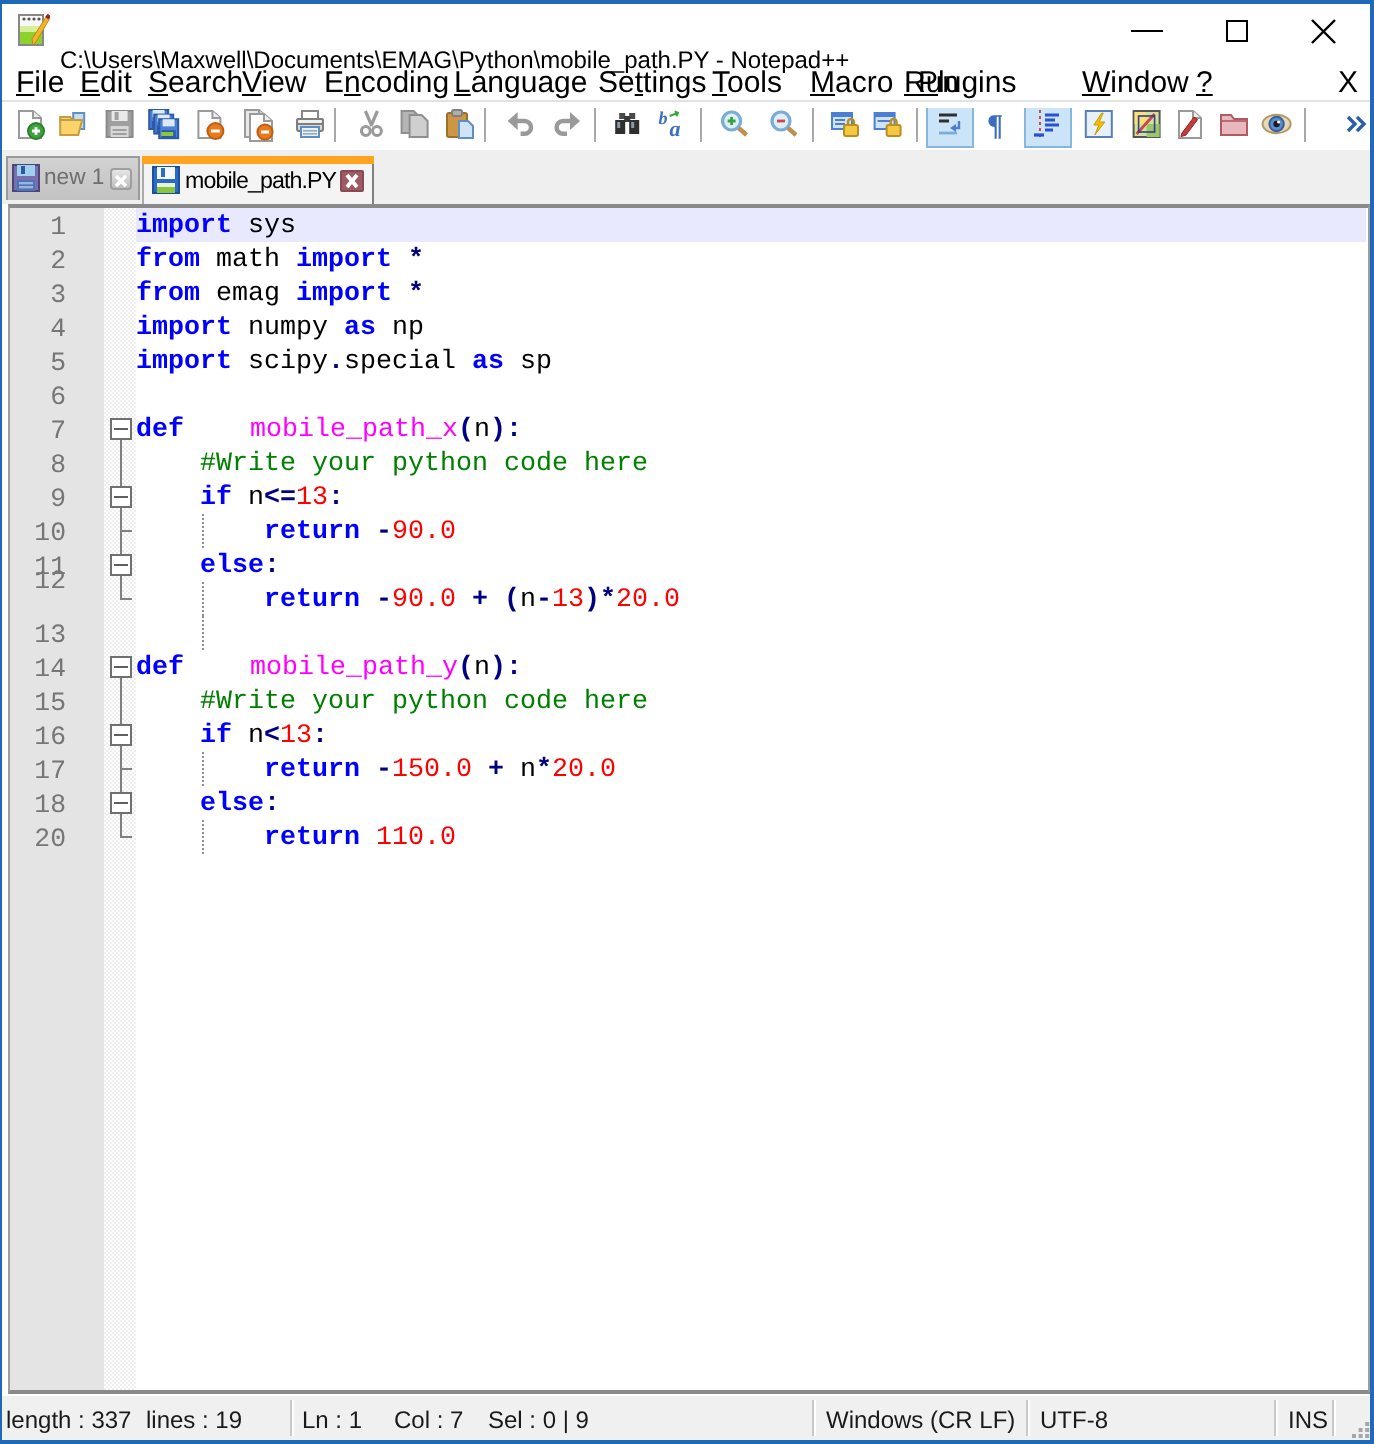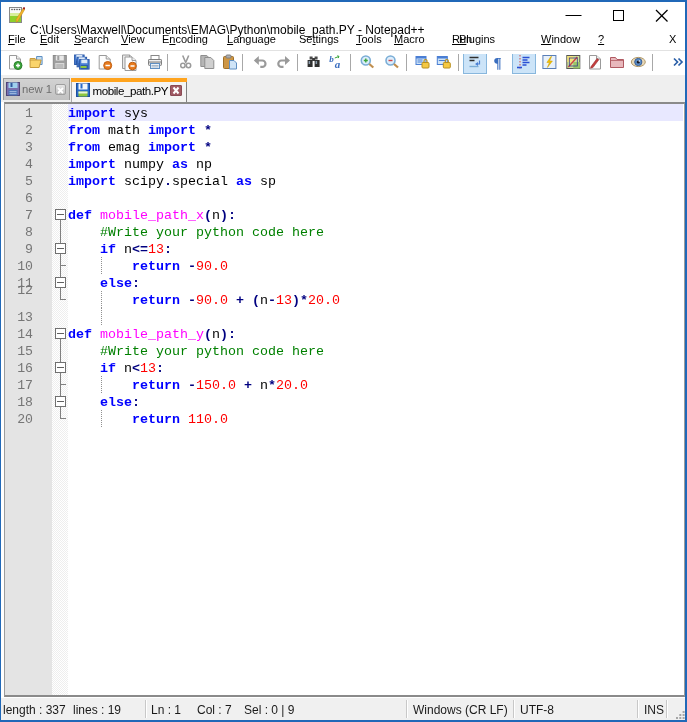--- a/index.html
+++ b/index.html
@@ -6,21 +6,21 @@
   body{width:687px;height:722px;position:relative;overflow:hidden;background:#fff;
        font-family:"Liberation Sans",sans-serif;}
   .abs{position:absolute;}
   
   #frame{position:absolute;left:0;top:0;width:687px;height:722px;background:#fff;
          border-left:1px solid #2068b8;border-top:2px solid #2068b8;
          border-right:2px solid #2068b8;border-bottom:2px solid #2068b8;box-sizing:border-box;}
   
   #title{position:absolute;left:30px;top:8px;font-size:12px;color:#000;white-space:pre;}
   
-  .menu{position:absolute;top:33px;font-size:11px;color:#000;}
+  .menu{position:absolute;top:33px;font-size:15px;color:#000;}
   .menu u{text-decoration:underline;}
   
   .tbsep{position:absolute;top:54px;width:1px;height:17px;background:#a8a8a8;}
   
   #tabbar{position:absolute;left:1px;top:75px;width:684px;height:27px;background:#efefef;}
   
   #edborder{position:absolute;left:4px;top:102px;width:681px;height:595px;background:#fff;
             border:1px solid #9c9c9c;border-top:2px solid #8a8a8a;border-bottom:2px solid #8a8a8a;box-sizing:border-box;}
   #nummargin{position:absolute;left:5px;top:104px;width:47px;height:591px;background:#e4e4e4;}
   #foldmargin{position:absolute;left:52px;top:104px;width:16px;height:591px;
@@ -28,21 +28,21 @@
       background-size:2px 2px;}
   .lnum{position:absolute;width:28px;text-align:right;color:#767676;
         font-family:"Liberation Mono",monospace;font-size:13.2px;line-height:17px;left:5px;}
   .cl{position:absolute;left:68px;width:615px;height:17px;background:#e8e8ff;}
   .code{position:absolute;left:68px;font-family:"Liberation Mono",monospace;
         font-size:13.333px;line-height:17px;white-space:pre;color:#000;padding-top:1px;}
   .k{color:#0000ff;font-weight:bold;}
   .o{color:#000080;font-weight:bold;}
   .n{color:#ff0000;}
   .c{color:#008000;}
-  .f{color:#ff00ff;}
+  .f{color:#ff00ff;margin-left:25px;}
   .fbox{position:absolute;left:55px;width:11px;height:11px;background:#fff;
         border:1px solid #707070;box-sizing:border-box;}
   .fbox:after{content:"";position:absolute;left:1px;right:1px;top:4px;height:1px;background:#606060;}
   .fline{position:absolute;left:60px;width:1px;background:#808080;}
   .ftick{position:absolute;left:60px;width:6px;height:1px;background:#808080;}
   .iguide{position:absolute;left:101px;width:1px;height:17px;
           background-image:repeating-linear-gradient(#909090 0 1px,#ffffff 1px 2px);}
   
   #status{position:absolute;left:1px;top:698px;width:684px;height:22px;background:#f0f0f0;
           font-size:12px;color:#1a1a1a;}
@@ -74,21 +74,21 @@
 </svg>
 
 <div class="menu" style="left:8px"><u>F</u>ile</div>
 <div class="menu" style="left:40px"><u>E</u>dit</div>
 <div class="menu" style="left:74px"><u>S</u>earch</div>
 <div class="menu" style="left:121px"><u>V</u>iew</div>
 <div class="menu" style="left:162px">E<u>n</u>coding</div>
 <div class="menu" style="left:227px"><u>L</u>anguage</div>
 <div class="menu" style="left:299px">Se<u>t</u>tings</div>
 <div class="menu" style="left:356px"><u>T</u>ools</div>
-<div class="menu" style="left:394px"><u>M</u>acro</div>
+<div class="menu" style="left:405px"><u>M</u>acro</div>
 <div class="menu" style="left:452px"><u>R</u>un</div>
 <div class="menu" style="left:459px"><u>P</u>lugins</div>
 <div class="menu" style="left:541px"><u>W</u>indow</div>
 <div class="menu" style="left:598px"><u>?</u></div>
 <div class="menu" style="left:669px">X</div>
 <div class="abs" style="left:1px;top:50px;width:684px;height:1px;background:#e2e2e2"></div>
 
 <div id="toolbar"></div>
 <svg class="abs" style="left:0;top:54px" width="687" height="24" viewBox="0 0 687 24">
     <g transform="translate(7,0)">

